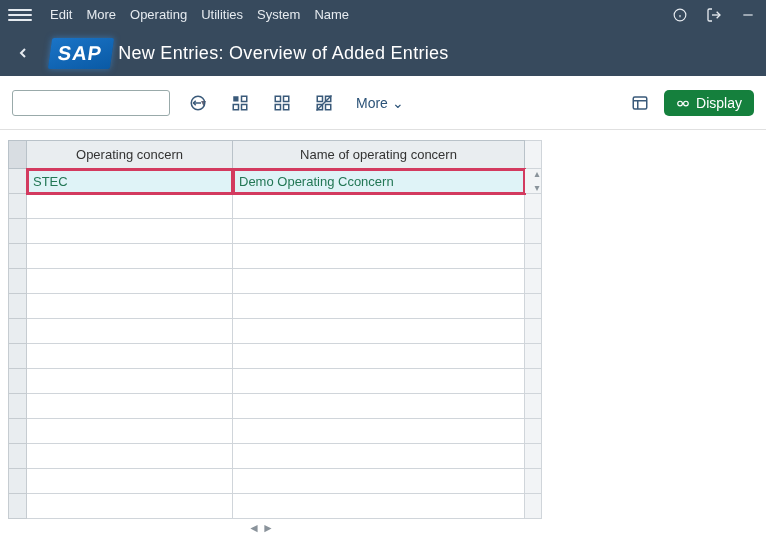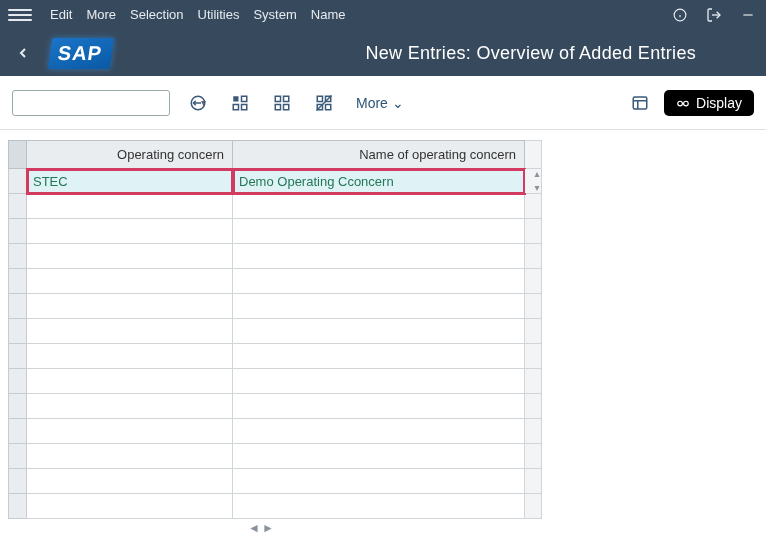--- a/index.html
+++ b/index.html
@@ -11,37 +11,37 @@
   .hamburger span { display: block; height: 2px; background: #e6ebf0; border-radius: 1px; }
   .menubar-item { margin-right: 14px; cursor: pointer; font-size: 13px; line-height: 30px; white-space: nowrap; }
   .menubar-spacer { flex: 1; }
   .menubar-icon { width: 20px; height: 20px; margin-left: 14px; cursor: pointer; display: flex; align-items: center; justify-content: center; color: #e6ebf0; }
 
   
   .titlebar { height: 46px; background: #374a5d; display: flex; align-items: center; padding: 0 10px; }
   .back-btn { width: 26px; height: 26px; display: flex; align-items: center; justify-content: center; cursor: pointer; color: #e6ebf0; }
   .logo { margin-left: 8px; padding: 2px 6px; display: flex; align-items: center; }
   .logo-box { font-weight: bold; color: #fff; font-size: 20px; background: linear-gradient(160deg,#1a74c7 0%, #0a5aa5 100%); padding: 4px 10px 4px 8px; border-radius: 2px; transform: skewX(-8deg); letter-spacing: 1px; box-shadow: 0 0 6px rgba(60,140,220,.6); }
-  .title { flex: 1; text-align: right; color: #fff; font-size: 18px; font-weight: 400; letter-spacing: .3px; padding-right: 60px; }
+  .title { flex: 1; text-align: left; color: #fff; font-size: 18px; font-weight: 400; letter-spacing: .3px; padding-right: 60px; }
 
   
   .toolbar { height: 54px; display: flex; align-items: center; padding: 0 12px; border-bottom: 1px solid #e0e0e0; background: #fff; }
   .select-box { width: 158px; height: 26px; border: 1px solid #9aa; border-radius: 3px; display: flex; align-items: center; background: #fff; }
   .select-box input { flex: 1; border: none; outline: none; padding: 0 6px; font-size: 13px; background: transparent; }
   .select-caret { width: 18px; text-align: center; color: #667; cursor: pointer; font-size: 10px; }
   .tool-icon { width: 28px; height: 28px; margin-left: 14px; display: flex; align-items: center; justify-content: center; cursor: pointer; color: #3a5a7a; }
   .more-btn { margin-left: 18px; cursor: pointer; color: #2c5378; font-size: 14px; display: flex; align-items: center; gap: 4px; }
   .toolbar-spacer { flex: 1; }
-  .display-btn { display: flex; align-items: center; gap: 6px; background: #000000; color: #fff; border-radius: 5px; padding: 5px 12px; cursor: pointer; font-size: 14px; }
+  .display-btn { display: flex; align-items: center; gap: 6px; background: #15803d; color: #fff; border-radius: 5px; padding: 5px 12px; cursor: pointer; font-size: 14px; }
   .display-btn svg { width: 14px; height: 14px; }
 
   
   .table-wrap { padding-top: 10px; padding-left: 8px; }
   table { border-collapse: collapse; }
-  th { background: #e9edf0; border: 1px solid #b9c2c9; text-align: right; font-weight: normal; padding: 4px 8px; font-size: 13px; color: #333; height: 28px; }
+  th { background: #e9edf0; border: 1px solid #b9c2c9; text-align: center; font-weight: normal; padding: 4px 8px; font-size: 13px; color: #333; height: 28px; }
   td { border: 1px solid #d0d5da; padding: 0; height: 25px; background: #fff; }
   .sel-col { width: 18px; text-align: center; background: #e9edf0 !important; border: 1px solid #c6ccd1; }
   .sel-head { width: 18px; background: #d8dde2; border: 1px solid #b9c2c9; }
   .col-op { width: 206px; }
   .col-name { width: 292px; }
   .cell-input { width: 100%; height: 100%; border: none; outline: none; padding: 2px 6px; font-size: 13px; background: transparent; }
   .hl-row td.data { outline: 3px solid #d33a5f; outline-offset: -2px; text-decoration: underline; }
   .hl-row td.data .cell-input { background: #dff3f7; color: #275; }
   .row-handle { width: 12px; border: 1px solid #d0d5da; background: #f2f4f6; }
   .scroll-widget { position: relative; width: 12px; }
@@ -56,21 +56,21 @@
 <body>
 
 <div class="menubar">
   <div class="hamburger">
     <span></span>
       <span></span>
       <span></span>
   </div>
   <div class="menubar-item">Edit</div>
   <div class="menubar-item">More</div>
-  <div class="menubar-item">Selection</div>
+  <div class="menubar-item">Operating</div>
   <div class="menubar-item">Utilities</div>
   <div class="menubar-item">System</div>
   <div class="menubar-item">Name</div>
   <div class="menubar-spacer"></div>
   <div class="menubar-icon">
     <svg width="14" height="14" viewBox="0 0 24 24" fill="none" stroke="currentColor" stroke-width="2">
         <circle cx="12" cy="12" r="10"></circle>
         <line x1="12" y1="8" x2="12" y2="8"></line>
         <line x1="12" y1="12" x2="12" y2="16"></line>
       </svg>

